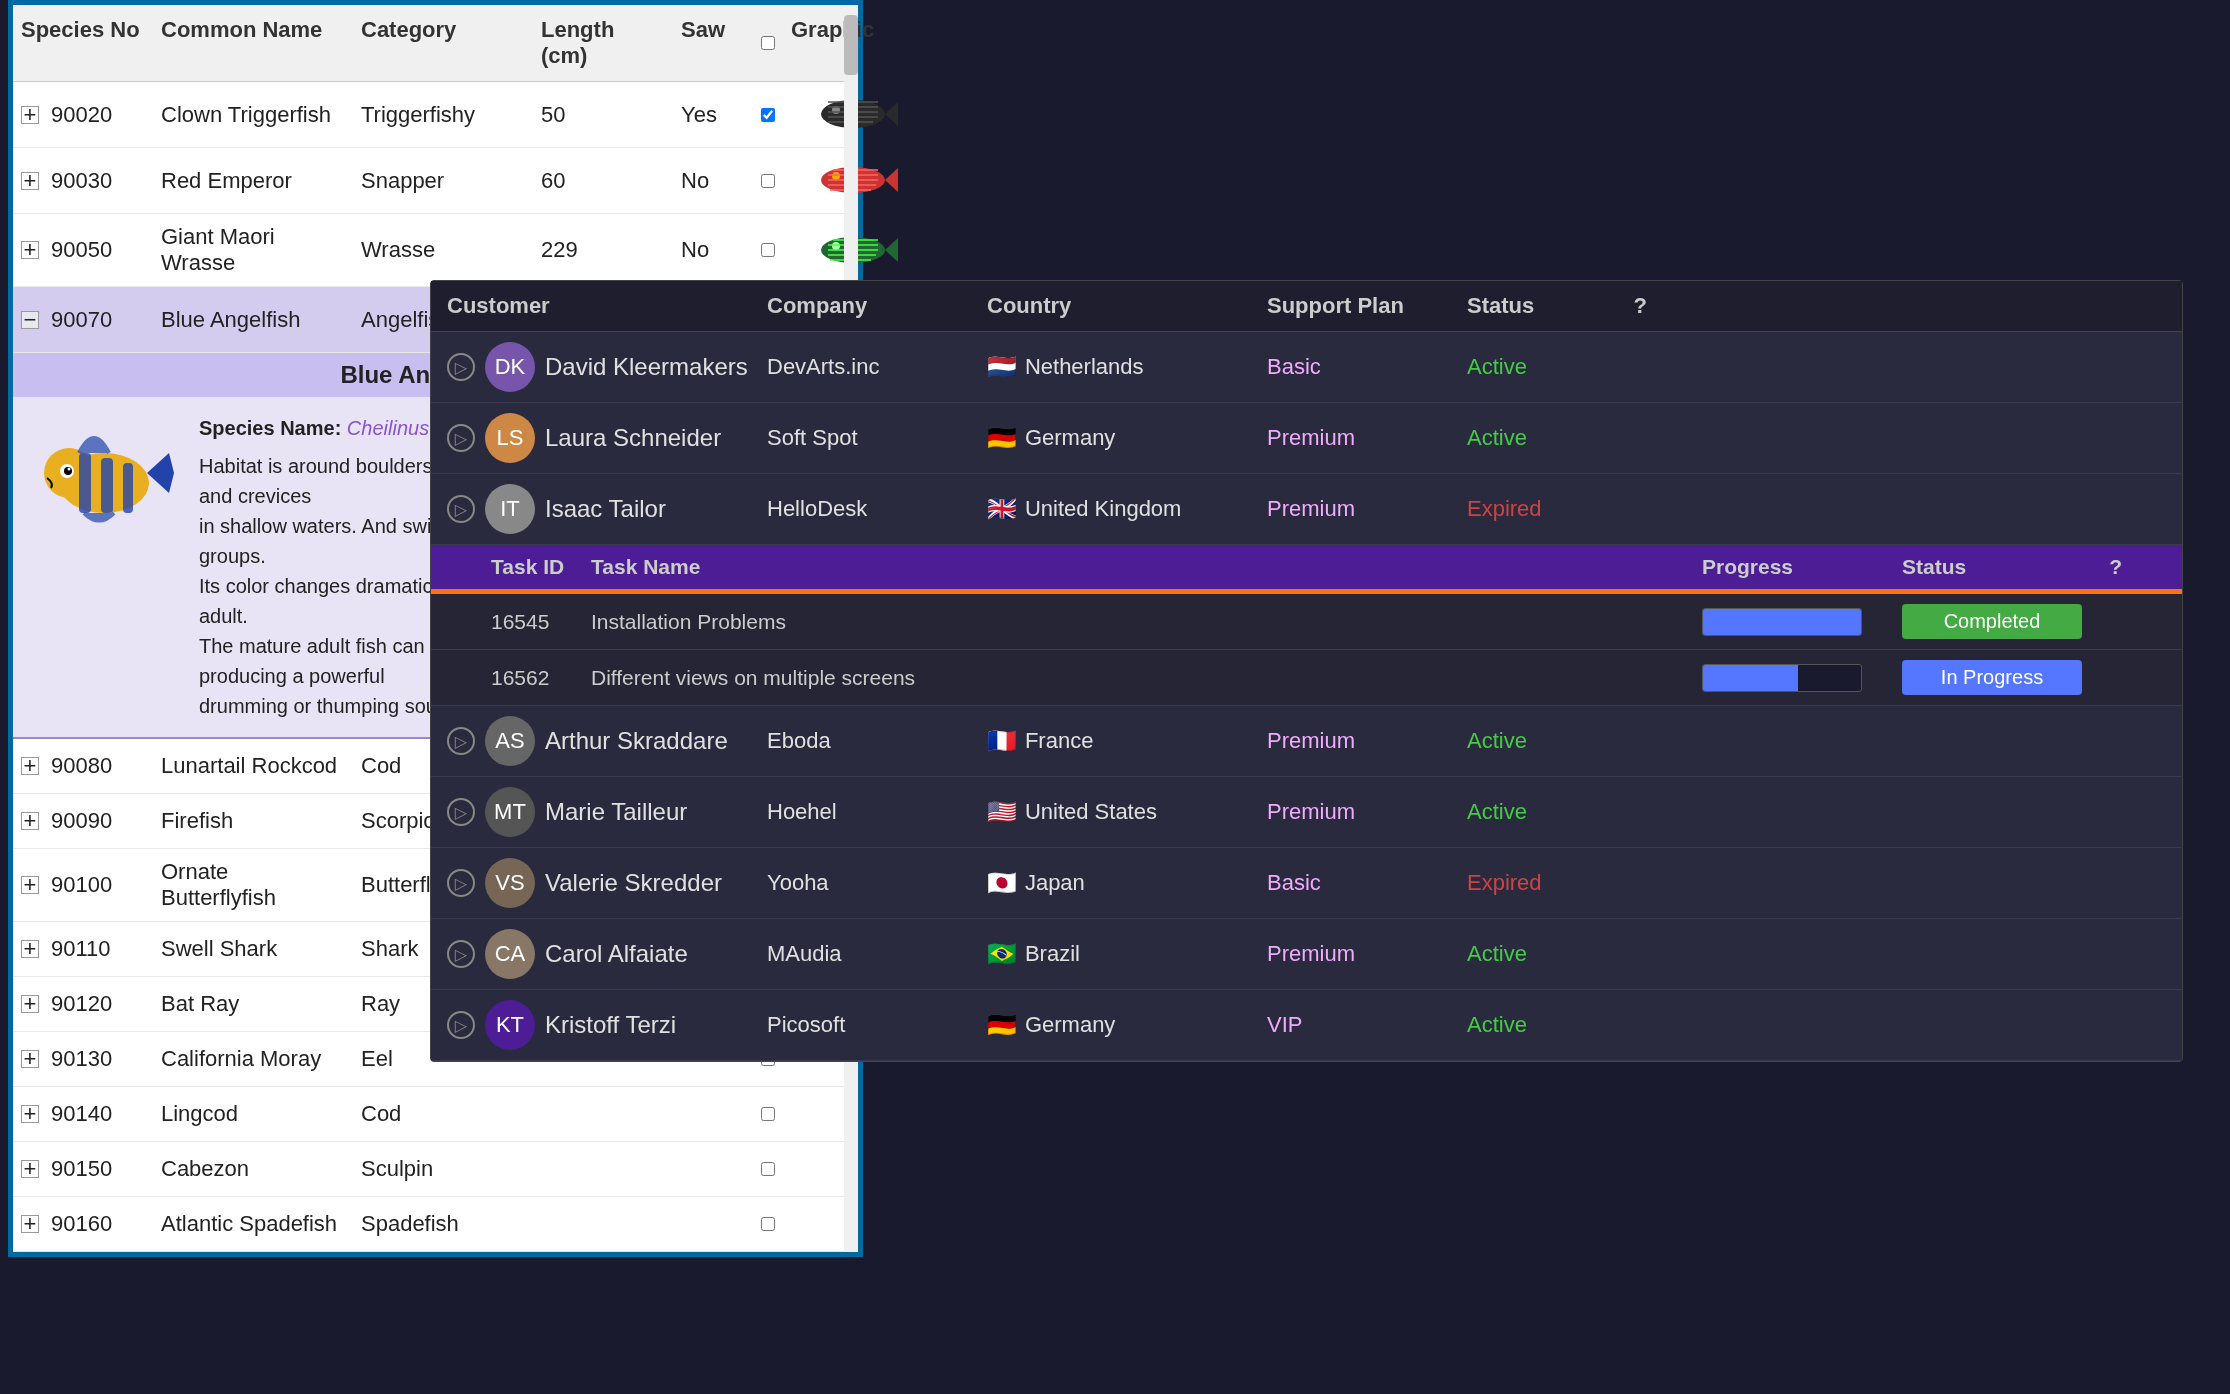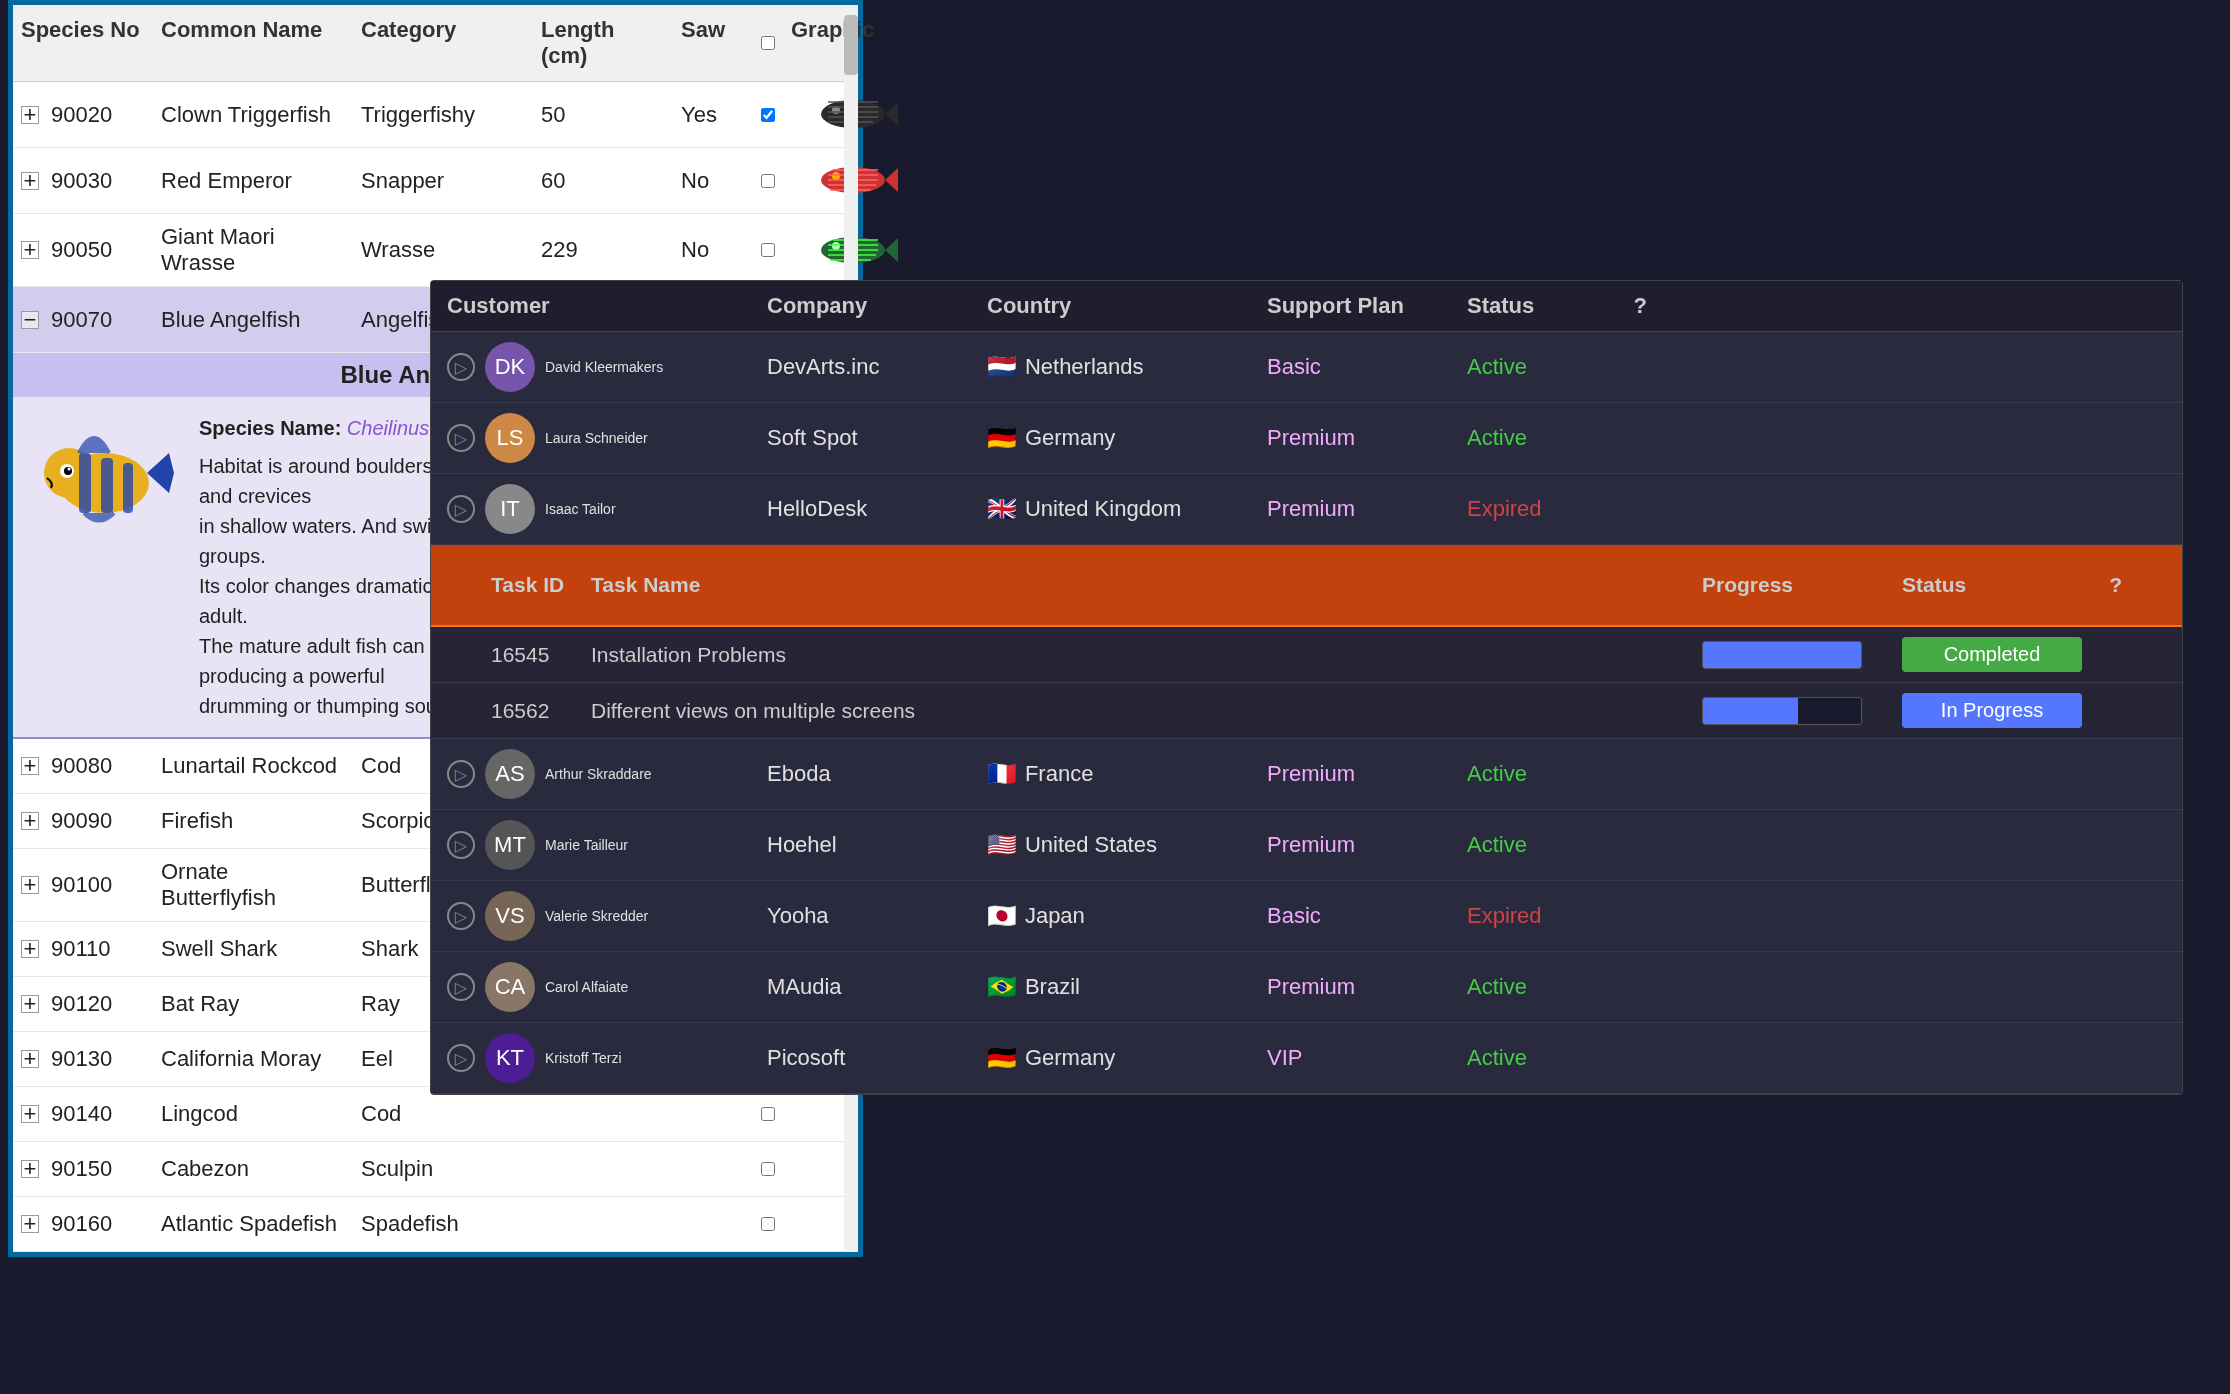--- a/index.html
+++ b/index.html
@@ -217,21 +217,21 @@
       flex-shrink: 0;
       display: flex;
       align-items: center;
       justify-content: center;
       font-size: 22px;
       color: #fff;
       overflow: hidden;
     }
 
     .customer-name {
-      font-size: 14px;
+      font-size: 24px;
       color: #e0e0e0;
     }
 
     .company-cell {
       font-size: 22px;
       color: #e0e0e0;
     }
 
     .country-cell {
       display: flex;
@@ -270,23 +270,23 @@
 
     
     .task-subtable {
       background: #252535;
       margin: 0;
     }
 
     .task-header {
       display: grid;
       grid-template-columns: 100px 1fr 200px 180px 40px;
-      padding: 28px 60px;
-      border-bottom: 2px solid #f97316;
-      background: #c2410c;
+      padding: 10px 60px;
+      border-bottom: 5px solid #f97316;
+      background: #4c1d95;
     }
 
     .task-header span {
       font-size: 21px;
       font-weight: 600;
       color: #ccc;
     }
 
     .task-row {
       display: grid;

